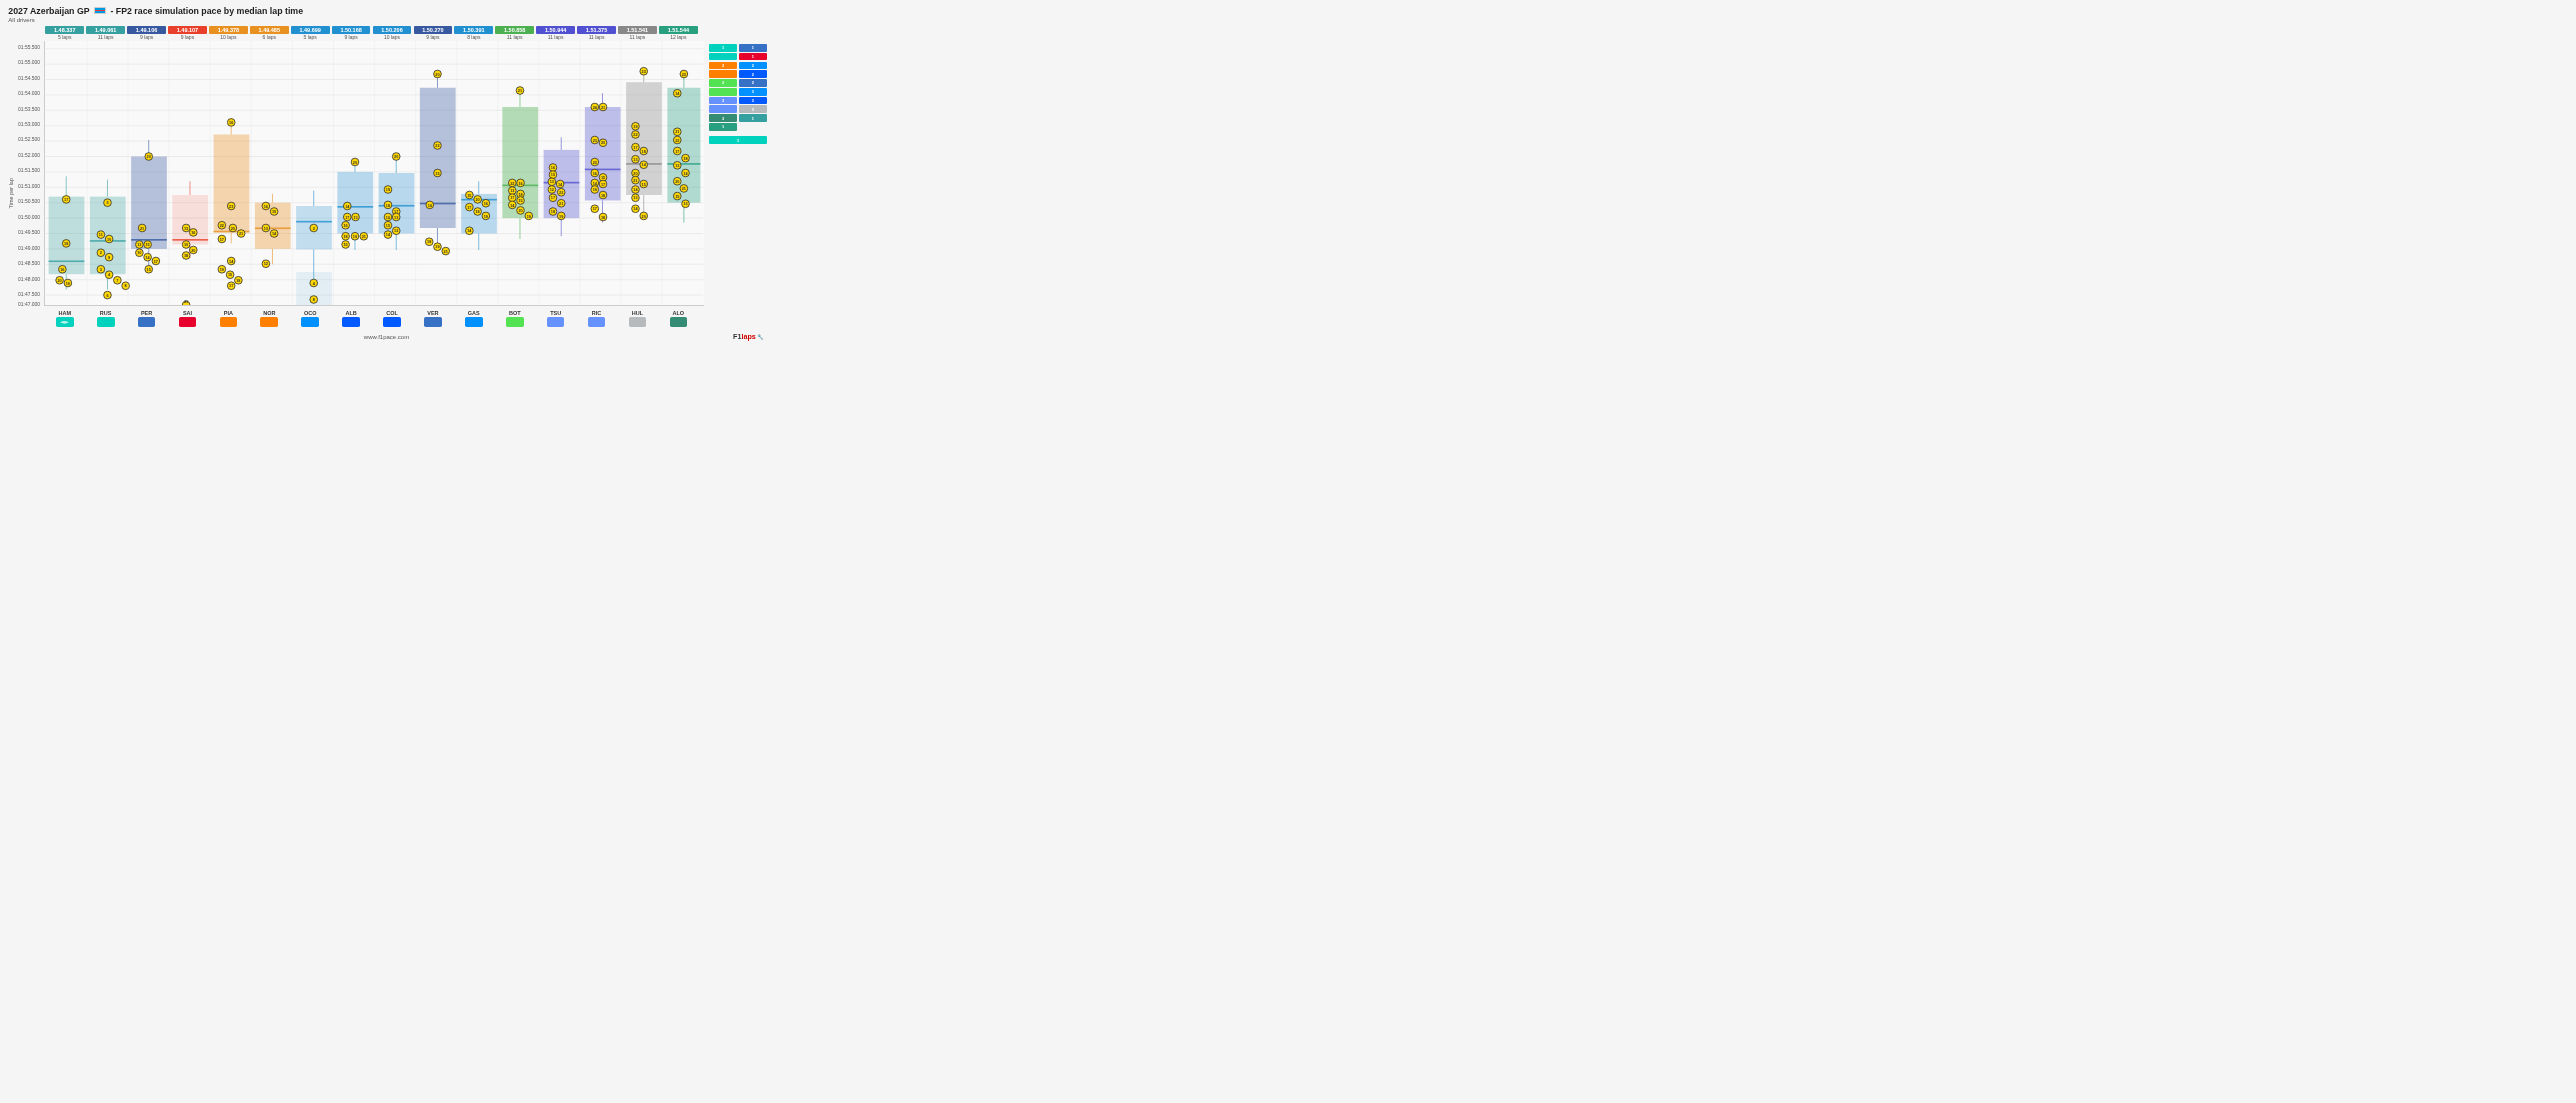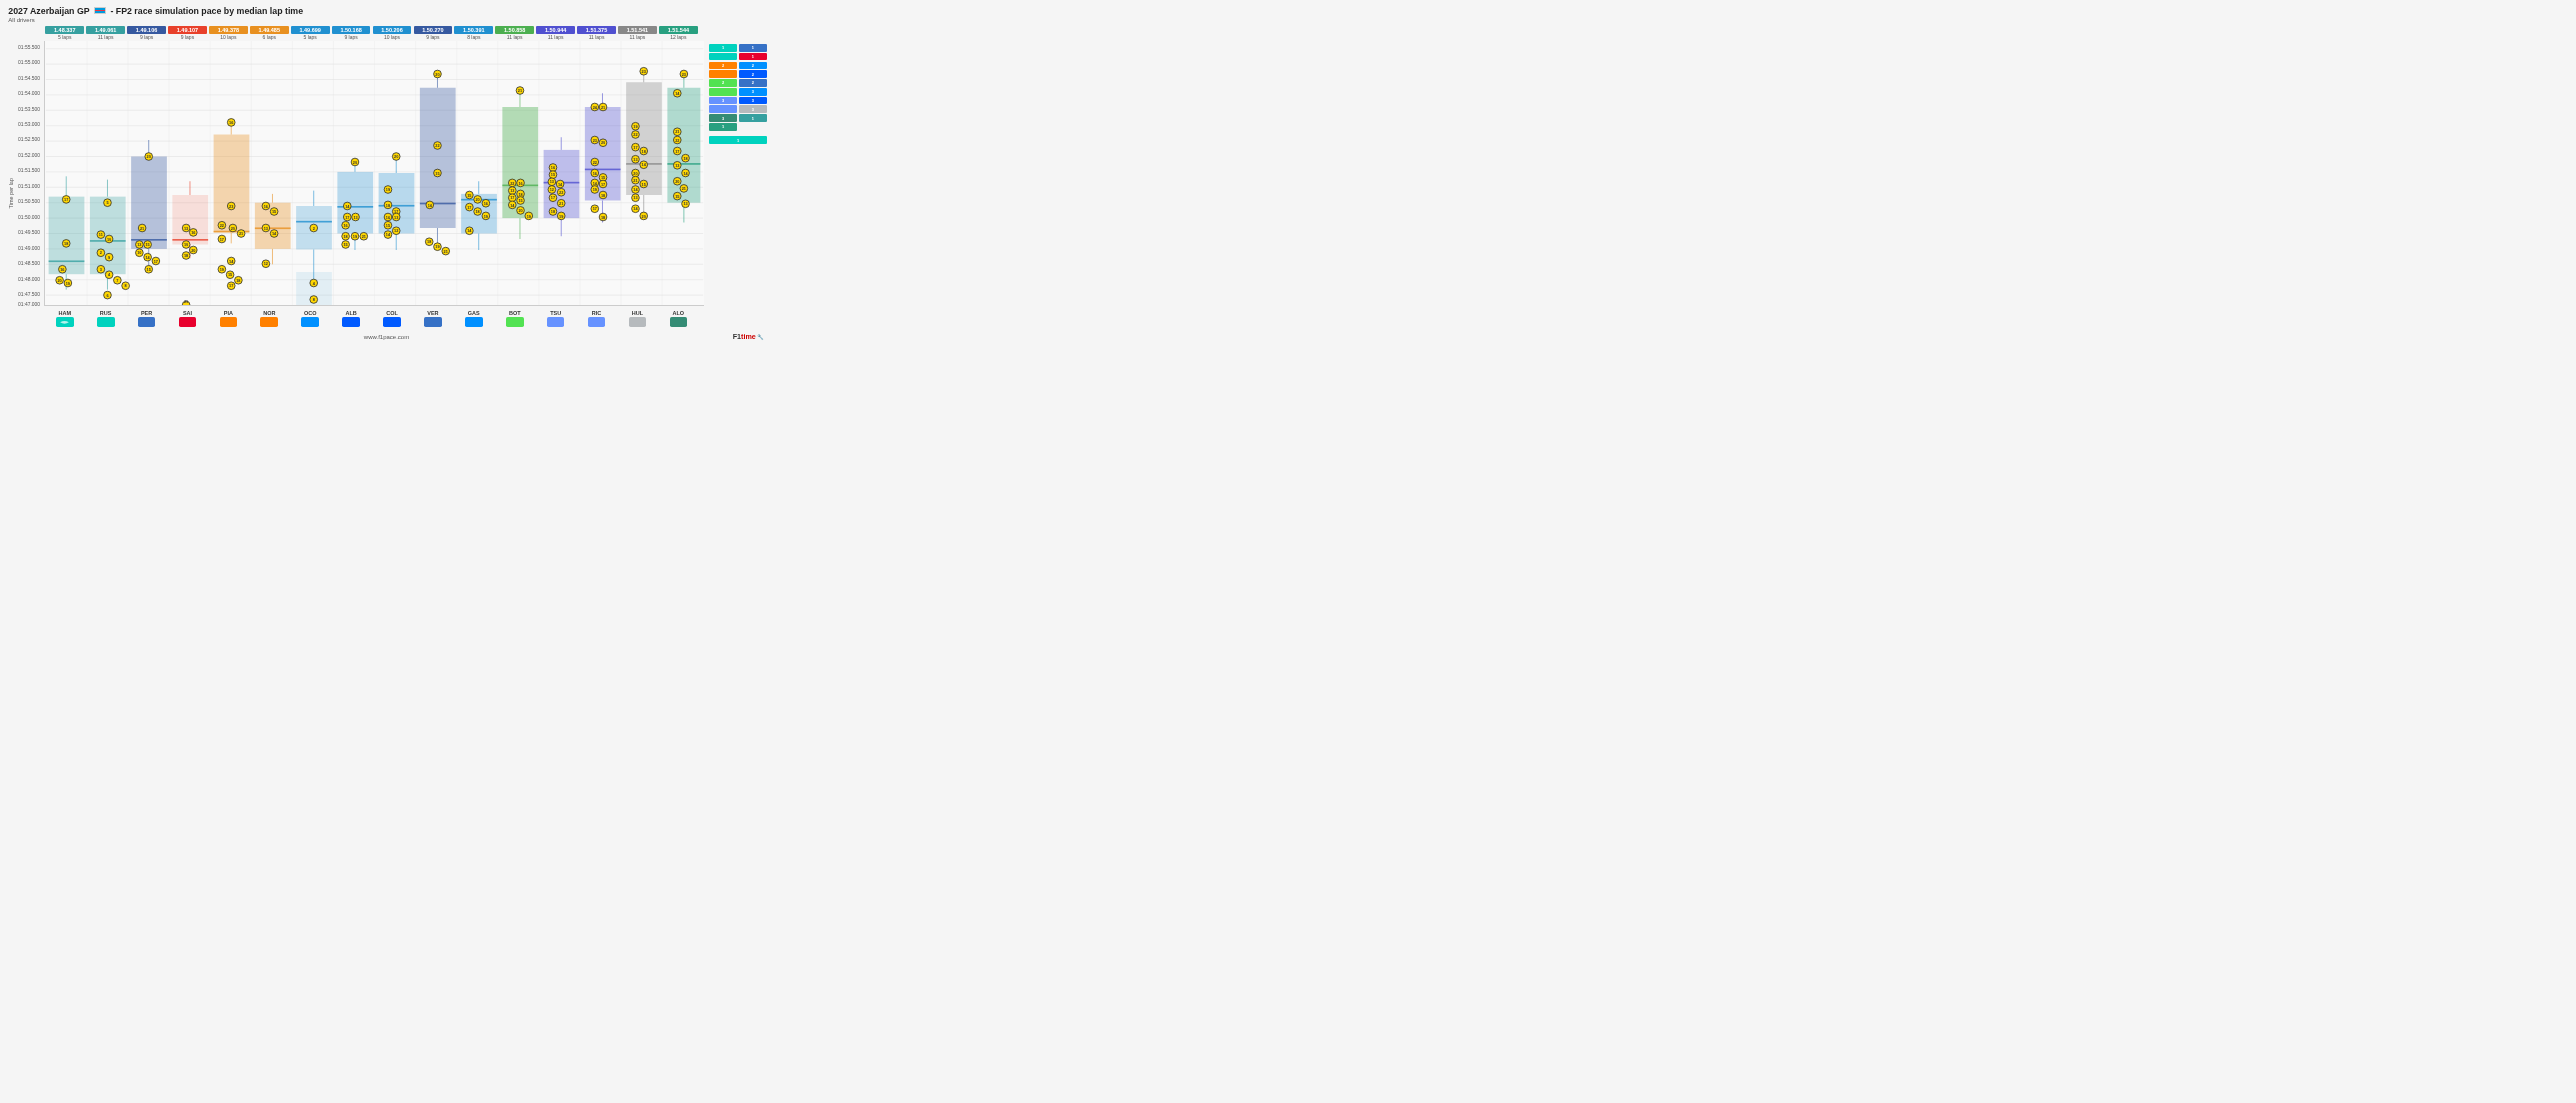--- a/index.html
+++ b/index.html
@@ -686,18 +686,18 @@
 
     <div style="flex:1;text-align:center;">
       <span style="font-size:5.5px;font-weight:bold;color:#333;display:block;">ALO</span>
       <div style="width:17.7px;height:10px;margin:0.6px auto;background:#358C75;border-radius:1.7px;"></div>
     </div>
   </div>
 
   <div style="text-align:center;margin-top:3.3px;position:relative;">
     <span style="font-size:6px;color:#555;">www.f1pace.com</span>
     <span style="position:absolute;right:0;bottom:0;font-size:7.2px;font-weight:bold;color:#cc0000;">
-      <span style="color:#333;">F1</span><span style="color:#cc0000;">time</span>
+      <span style="color:#333;">F1</span><span style="color:#cc0000;">laps</span>
       <span style="font-size:5.5px;color:#888;">🔧</span>
     </span>
   </div>
 </div>
 
 
 </body></html>

